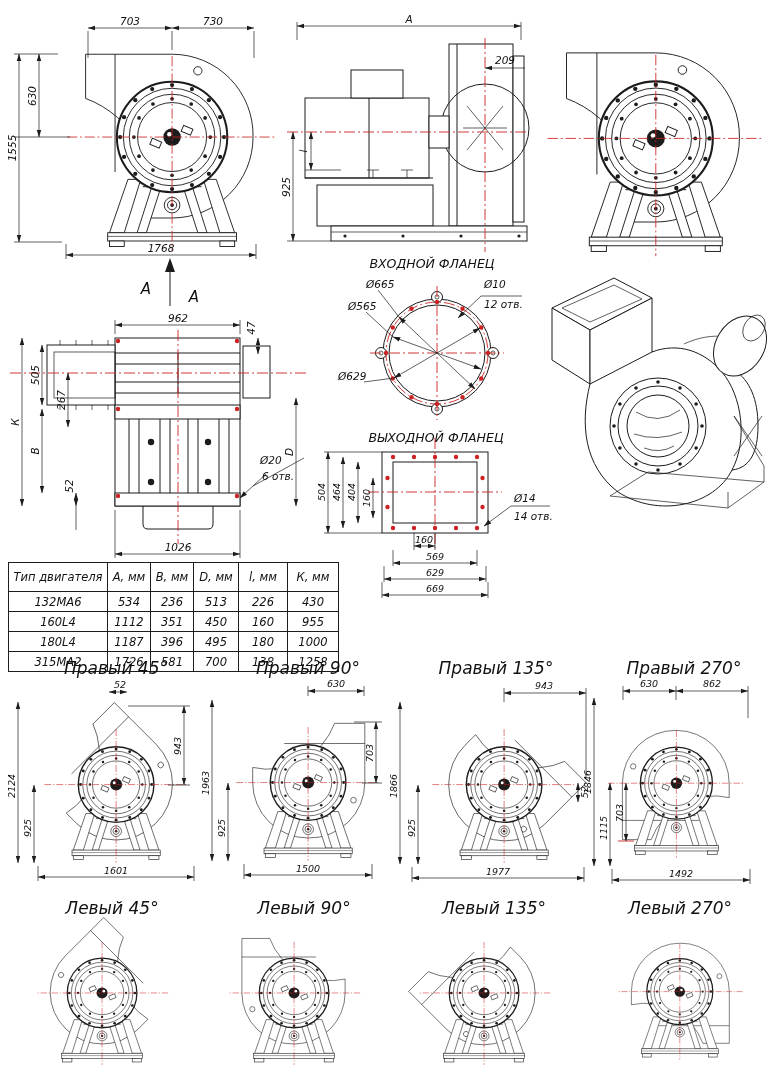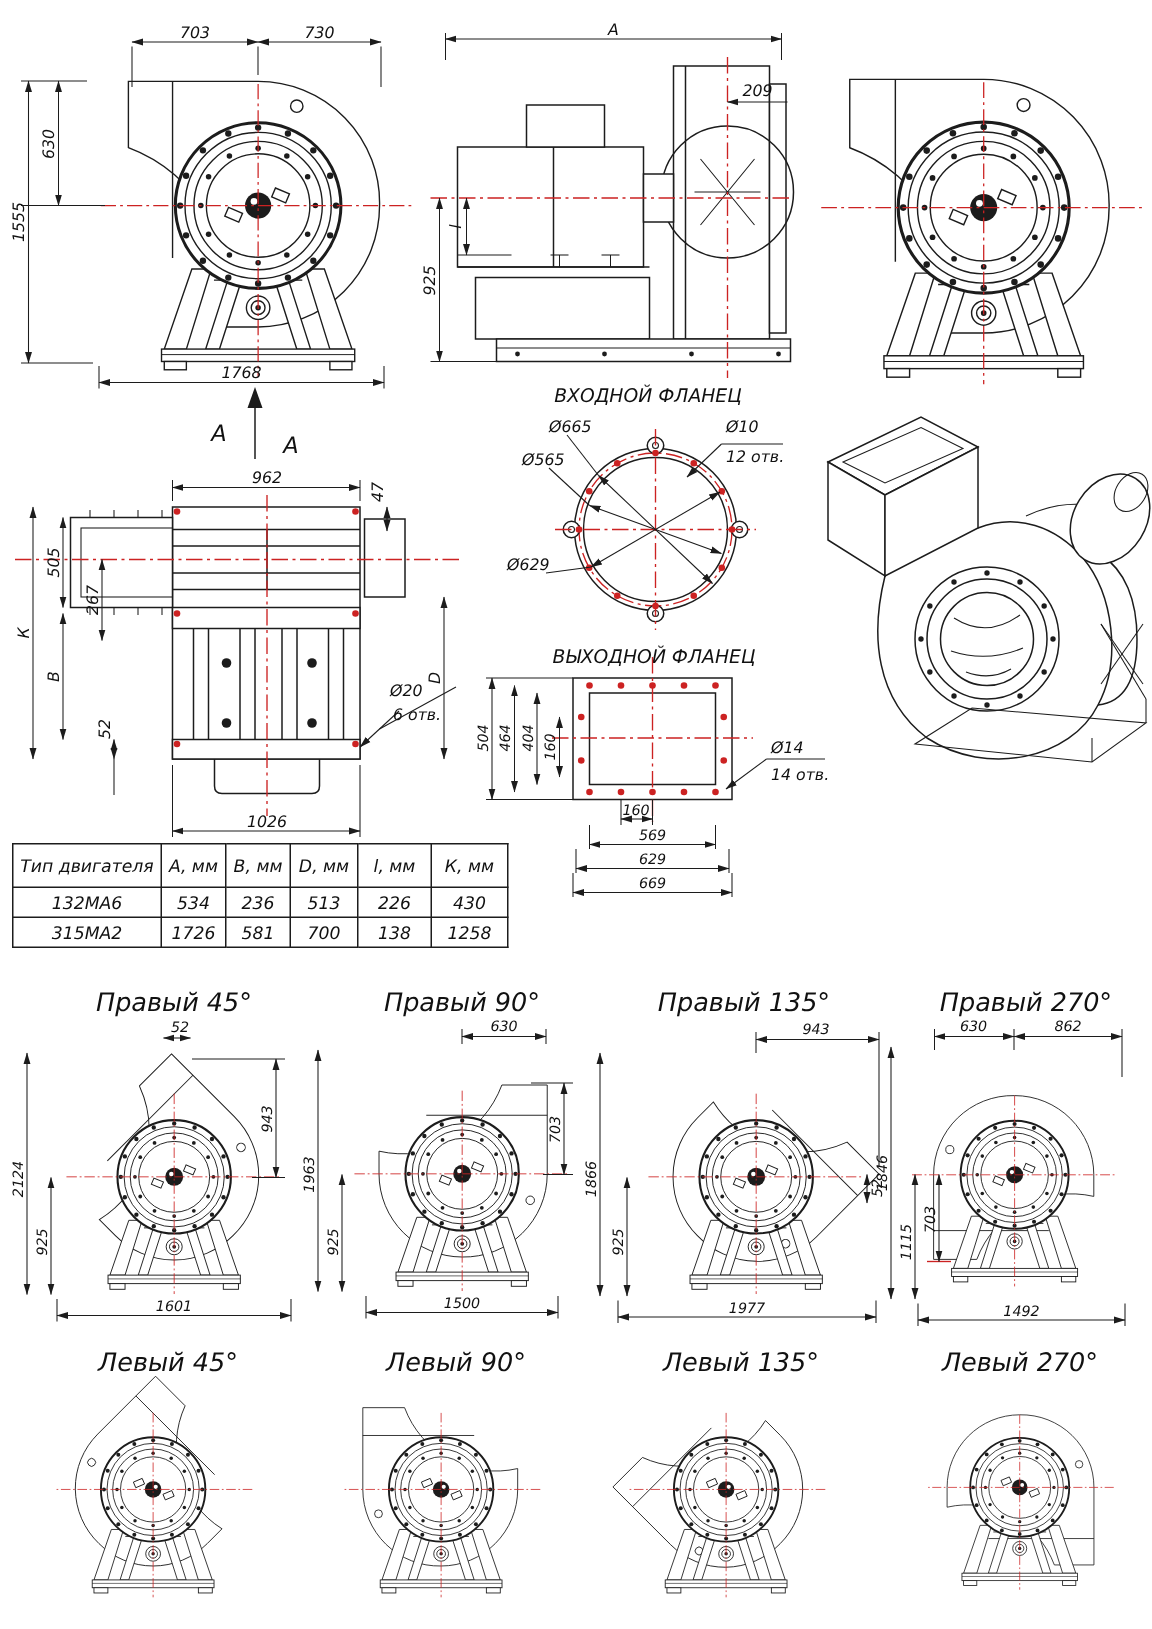--- a/index.html
+++ b/index.html
@@ -415,20 +415,36 @@
   <tbody>
     <tr>
       <td>132МА6</td>
           <td>534</td>
           <td>236</td>
           <td>513</td>
           <td>226</td>
           <td>430</td>
     </tr>
     <tr>
+      <td>160L4</td>
+          <td>1112</td>
+          <td>351</td>
+          <td>450</td>
+          <td>160</td>
+          <td>955</td>
+    </tr>
+    <tr>
+      <td>180L4</td>
+          <td>1187</td>
+          <td>396</td>
+          <td>495</td>
+          <td>180</td>
+          <td>1000</td>
+    </tr>
+    <tr>
       <td>315МА2</td>
           <td>1726</td>
           <td>581</td>
           <td>700</td>
           <td>138</td>
           <td>1258</td>
     </tr>
   </tbody>
 </table>
 

